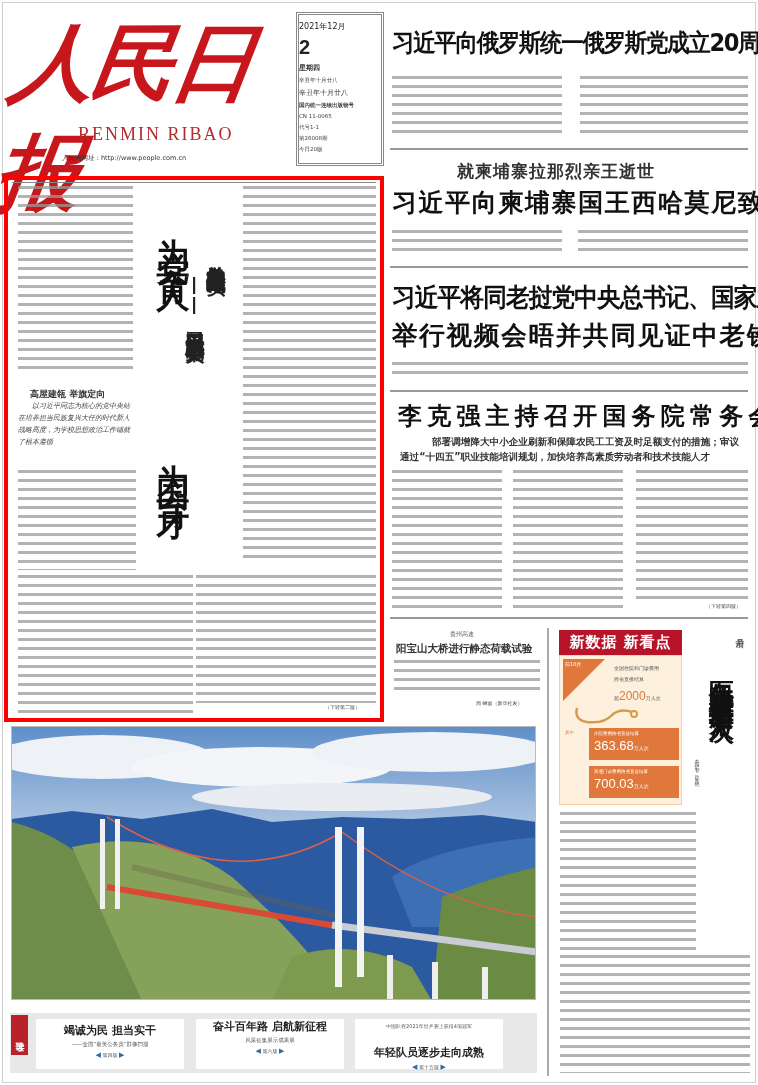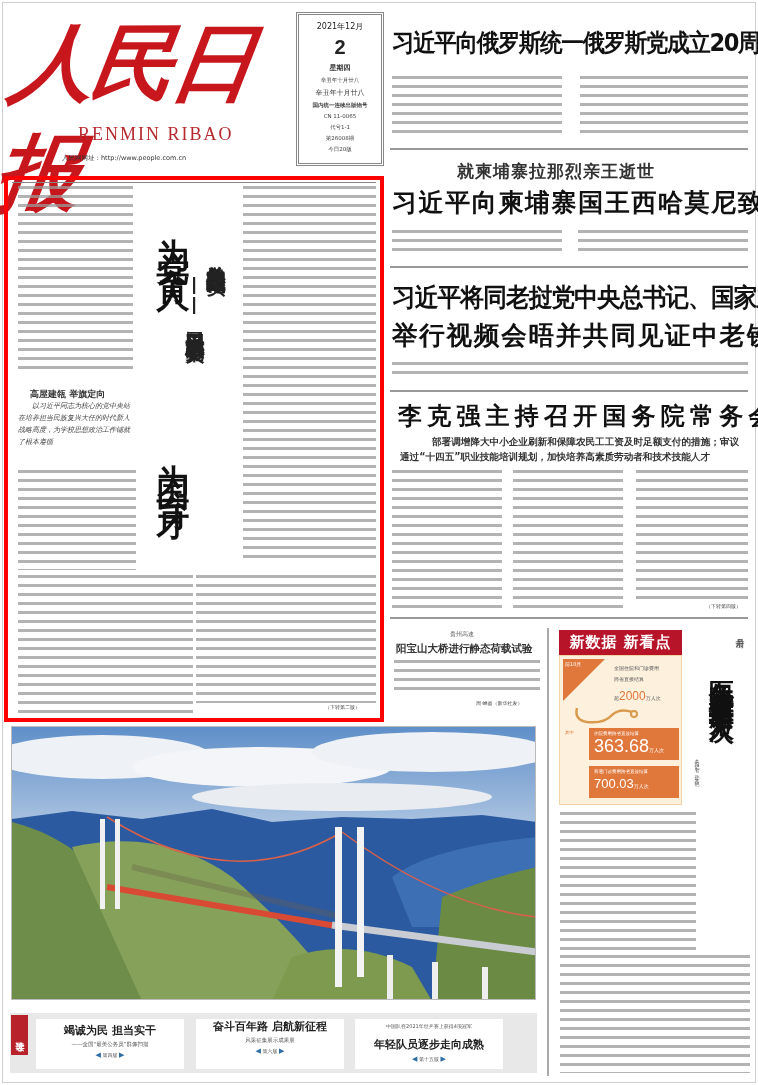--- a/index.html
+++ b/index.html
@@ -4,21 +4,21 @@
 <style>
 *{box-sizing:border-box;margin:0;padding:0}
 html,body{width:758px;height:1085px;overflow:hidden;background:#fff}
 body{position:relative;font-family:"DejaVu Sans",sans-serif;color:#222}
 .frame{position:absolute;left:2px;top:2px;width:754px;height:1081px;border:1px solid #cfcfcf}
 .abs{position:absolute}
 
 .logo{left:12px;top:8px;width:278px;height:110px;color:#c8161d;font-family:"DejaVu Serif",serif;font-weight:bold;font-style:italic;font-size:84px;letter-spacing:-4px;line-height:110px;transform:skewX(-8deg)}
 .renmin{left:78px;top:124px;color:#b52a2f;font-family:"Liberation Serif",serif;font-size:18px;letter-spacing:2px}
 .website{left:62px;top:154px;font-size:6.5px;color:#333}
-.datebox{left:296px;top:12px;width:88px;height:154px;border:3px double #888;text-align:center;padding-top:6px}
+.datebox{left:296px;top:12px;width:88px;height:154px;border:3px double #888;padding-top:6px}
 .datebox .d1{font-size:8px}
 .datebox .d2{font-size:20px;font-family:"Liberation Sans",sans-serif;font-weight:bold;margin:4px 0 2px}
 .datebox .sm{font-size:5.5px;color:#444;line-height:11px}
 .datebox .md{font-size:7px;color:#333;line-height:14px}
 
 .h1{font-family:"DejaVu Sans",sans-serif;font-weight:bold;color:#111;white-space:nowrap}
 .rule{height:2px;background:#999}
 .txt{font-size:4.6px;line-height:9px;color:#777;overflow:hidden;text-align:justify}
 .fill{background:repeating-linear-gradient(to bottom,#9a9a9a 0 3px,transparent 3px 9px);opacity:.75}
 
@@ -144,21 +144,21 @@
 <div class="abs" style="left:614px;top:686px;font-family:'Liberation Sans',sans-serif;color:#e0773b">
   <span style="font-size:5px;color:#555">超</span><span style="font-size:12px">2000</span><span style="font-size:5px;color:#555">万人次</span>
 </div>
 <svg class="abs" style="left:572px;top:700px" width="70" height="30">
   <path d="M5 8 Q2 20 15 22 Q32 24 40 15 Q48 8 60 12" stroke="#d99a4e" stroke-width="2.5" fill="none"></path>
   <circle cx="62" cy="14" r="3" fill="none" stroke="#d99a4e" stroke-width="2"></circle>
 </svg>
 <div class="abs" style="left:565px;top:730px;font-size:4.5px;color:#e0773b">其中</div>
 <div class="abs band" style="left:589px;top:728px;width:90px;height:32px;padding:3px 5px">
   <div style="font-size:4.5px">住院费用跨省直接结算</div>
-  <span style="font-size:18px">363.68</span><span style="font-size:5px">万人次</span>
+  <span style="font-size:13px">363.68</span><span style="font-size:5px">万人次</span>
 </div>
 <div class="abs band" style="left:589px;top:766px;width:90px;height:32px;padding:3px 5px">
   <div style="font-size:4.5px">普通门诊费用跨省直接结算</div>
   <span style="font-size:13px">700.03</span><span style="font-size:5px">万人次</span>
 </div>
 
 <div class="abs vtitle" style="left:733px;top:632px;font-size:9px;font-weight:normal;color:#444">前十月</div>
 <div class="abs vtitle" style="left:706px;top:660px;font-size:25px;line-height:30px;letter-spacing:3px;height:310px">医保跨省直接结算超一千万人次</div>
 <div class="abs vtitle" style="left:694px;top:754px;font-size:5px;font-weight:normal;color:#555;letter-spacing:3px">本报记者 孙秀艳</div>
 <div class="abs txt fill" style="left:560px;top:812px;width:136px;height:140px"></div>
@@ -171,15 +171,15 @@
   <div style="font-size:5.5px;color:#555;margin-top:3px">——全国“最美公务员”群像扫描</div>
   <div style="font-size:5px;color:#555;margin-top:3px"><span class="arrow">◀</span> <span>第四版</span> <span class="arrow">▶</span></div>
 </div>
 <div class="abs gcard" style="left:196px;width:148px">
   <div style="font-size:11px;font-weight:bold;margin-top:0">奋斗百年路 启航新征程</div>
   <div style="font-size:5.5px;color:#555;margin-top:3px">风采征集展示成果展</div>
   <div style="font-size:5px;color:#555;margin-top:3px"><span class="arrow">◀</span> <span>第六版</span> <span class="arrow">▶</span></div>
 </div>
 <div class="abs gcard" style="left:355px;width:148px">
   <div style="font-size:5px;color:#555;margin-top:4px">中国队在2021年世乒赛上获得4项冠军</div>
-  <div style="font-size:11px;font-weight:bold;margin-top:8px">年轻队员逐步走向成熟</div>
+  <div style="font-size:11px;font-weight:bold;margin-top:16px">年轻队员逐步走向成熟</div>
   <div style="font-size:5px;color:#555;margin-top:3px"><span class="arrow">◀</span> <span>第十五版</span> <span class="arrow">▶</span></div>
 </div>
 
 </body></html>

